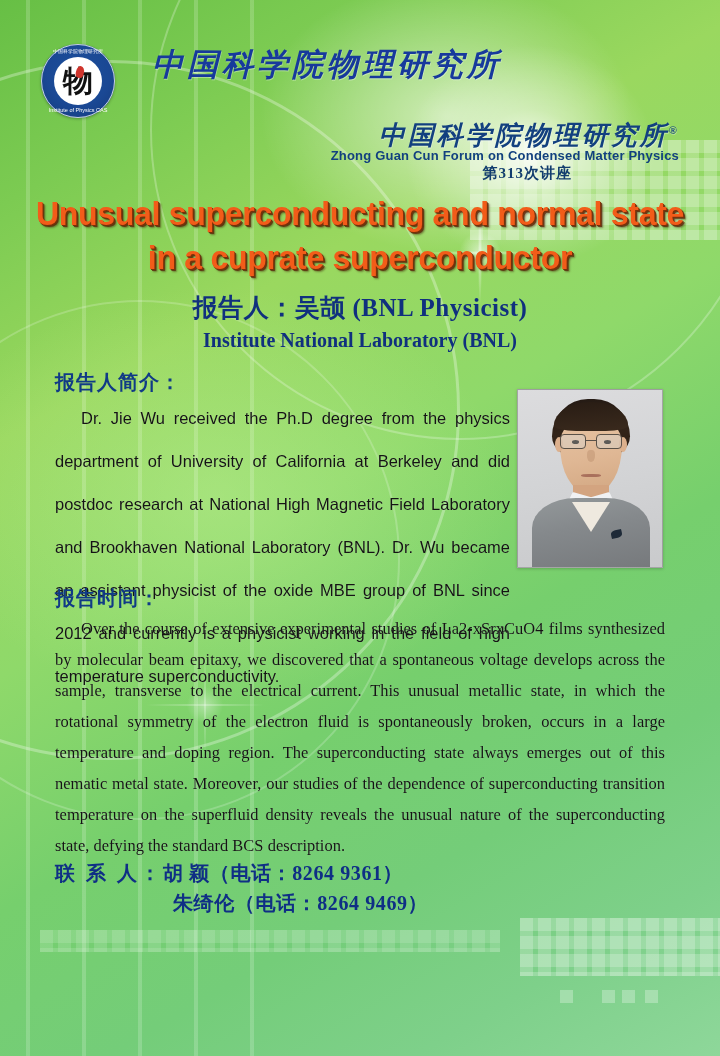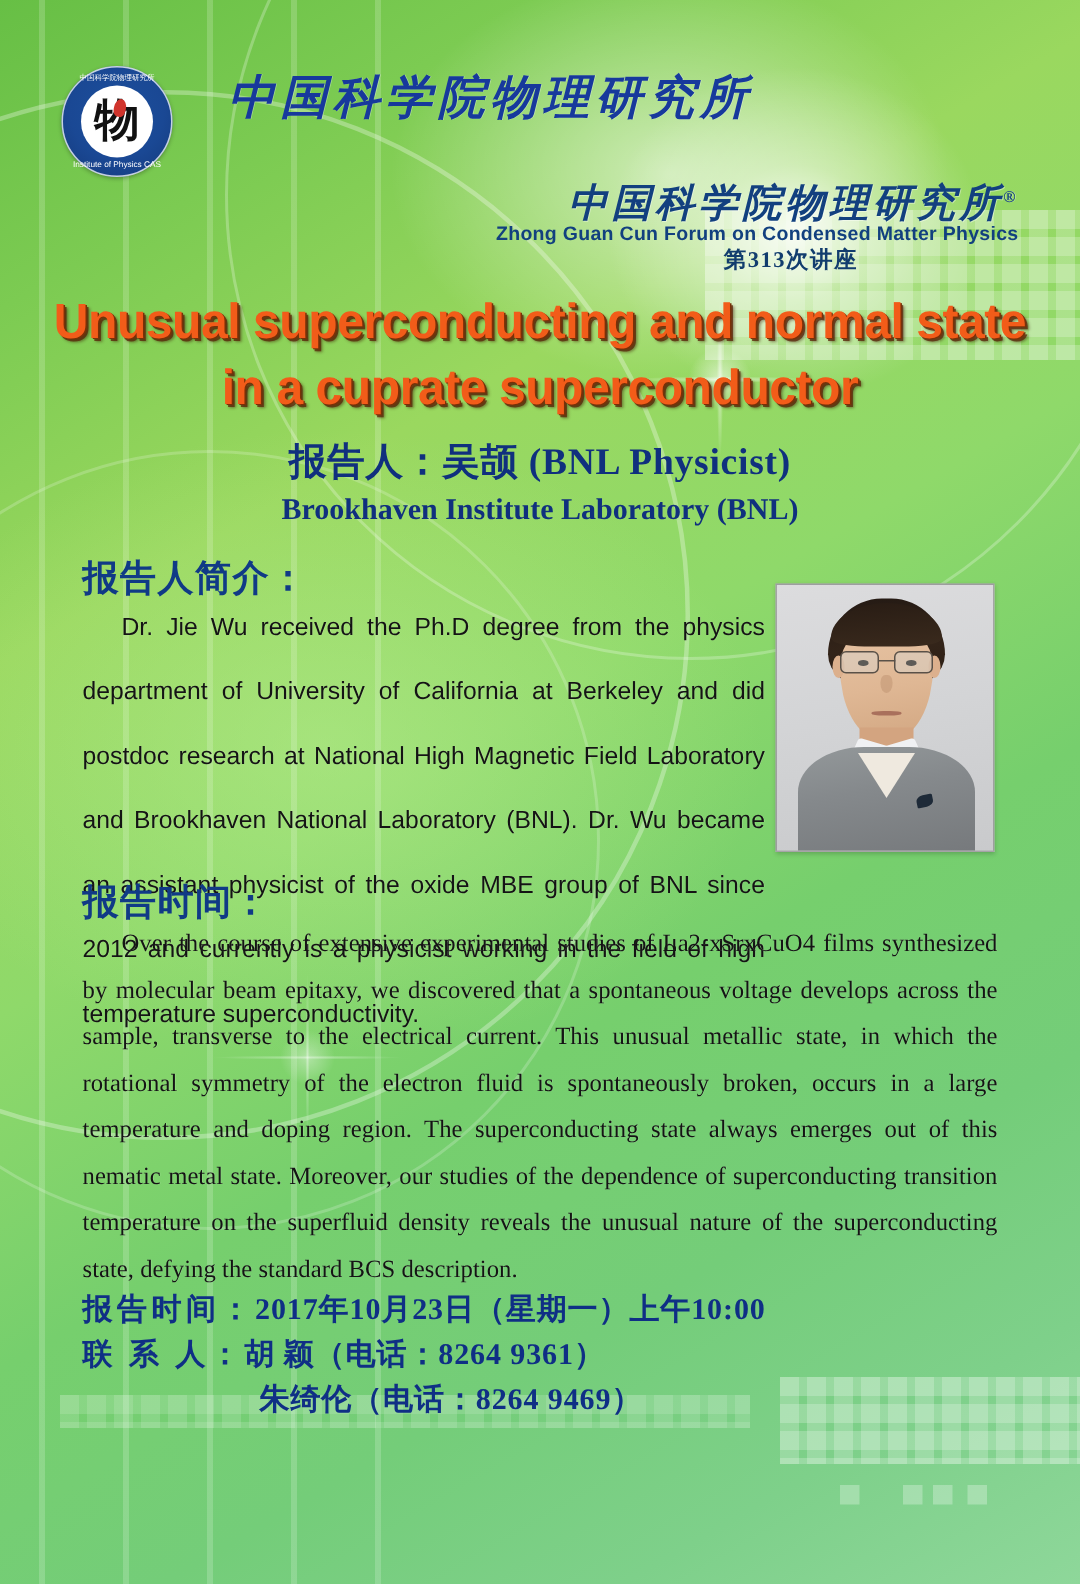--- a/index.html
+++ b/index.html
@@ -174,21 +174,21 @@
   .speaker-affil {
     position:absolute; left:0; top:329px; width:720px; text-align:center;
     font-family:"Liberation Serif", serif;
     font-size:20px; font-weight:bold; color:#10307e;
   }
 
   
   .sec-head {
     position:absolute;
     font-family:"Liberation Serif", serif;
-    font-size:24px; font-weight:bold; color:#103a86;
+    font-size:20px; font-weight:bold; color:#103a86;
     letter-spacing:1px;
   }
   .sec-bio-head { left:55px; top:369px; }
   .sec-abs-head { left:55px; top:585px; }
 
   
   .bio-text {
     position:absolute; left:55px; top:397px; width:455px;
     font-family:Liberation Sans, sans-serif;
     font-size:16.5px; color:#141414;
@@ -335,21 +335,21 @@
   <div class="forum-cn"><span>中国科学院物理研究所</span><sup>®</sup></div>
   <div class="forum-en">Zhong Guan Cun Forum on Condensed Matter Physics</div>
   <div class="lecture-no">第313次讲座</div>
 
   <div class="title">
     <div>Unusual superconducting and normal state</div>
     <div>in a cuprate superconductor</div>
   </div>
 
   <div class="speaker-line">报告人：吴颉 (BNL Physicist)</div>
-  <div class="speaker-affil">Brookhaven Institute Laboratory (BNL)</div>
+  <div class="speaker-affil">Institute National Laboratory (BNL)</div>
 
   <div class="sec-head sec-bio-head">报告人简介：</div>
   <div class="bio-text">Dr. Jie Wu received the Ph.D degree from the physics department of University of California at Berkeley and did postdoc research at National High Magnetic Field Laboratory and Brookhaven National Laboratory (BNL). Dr. Wu became an assistant physicist of the oxide MBE group of BNL since 2012 and currently is a physicist working in the field of high temperature superconductivity.</div>
 
   <div class="portrait">
     <div class="p-hair"></div>
     <div class="p-face"></div>
     <div class="p-fringe"></div>
     <div class="p-ear-l"></div>
     <div class="p-ear-r"></div>
@@ -367,18 +367,17 @@
     <div class="p-collar-r"></div>
     <div class="p-sweater"></div>
     <div class="p-vneck"></div>
     <div class="p-logo"></div>
   </div>
 
   <div class="sec-head sec-abs-head">报告时间：</div>
   <div class="abs-text">Over the course of extensive experimental studies of La2-xSrxCuO4 films synthesized by molecular beam epitaxy, we discovered that a spontaneous voltage develops across the sample, transverse to the electrical current. This unusual metallic state, in which the rotational symmetry of the electron fluid is spontaneously broken, occurs in a large temperature and doping region. The superconducting state always emerges out of this nematic metal state. Moreover, our studies of the dependence of superconducting transition temperature on the superfluid density reveals the unusual nature of the superconducting state, defying the standard BCS description.</div>
 
   <div class="details">
-    <div class="det-row"><span class="det-label">报告时间：</span><span>2017年10月23日（星期一）上午10:00</span></div>
     <div class="det-row"><span class="det-label">联 系 人：</span><span>胡 颖（电话：8264 9361）</span></div>
     <div class="det-row indent"><span>朱绮伦（电话：8264 9469）</span></div>
   </div>
 
 </div>
 
 </body></html>

